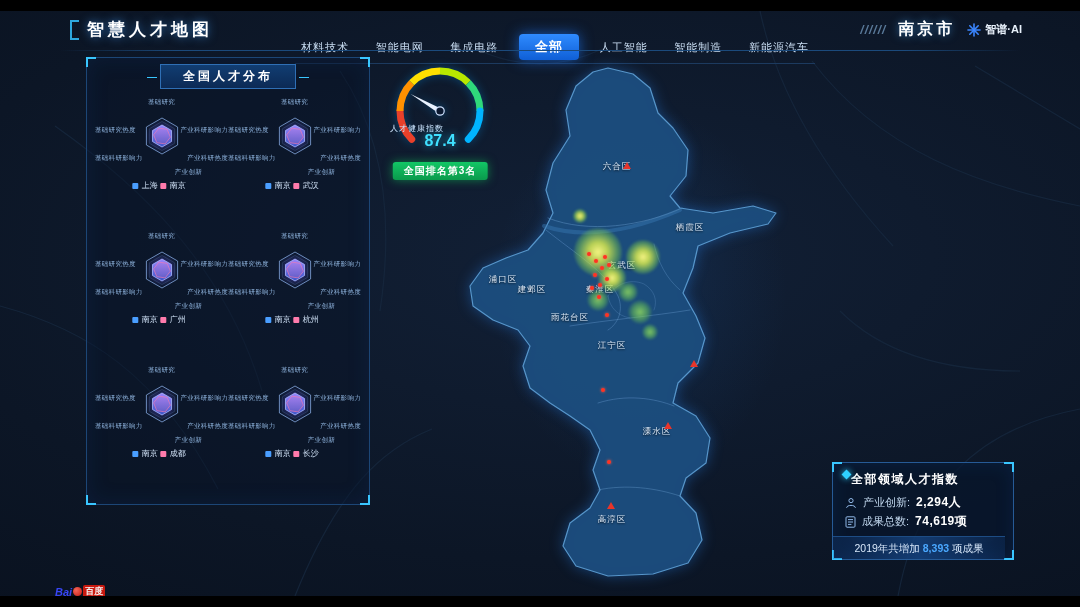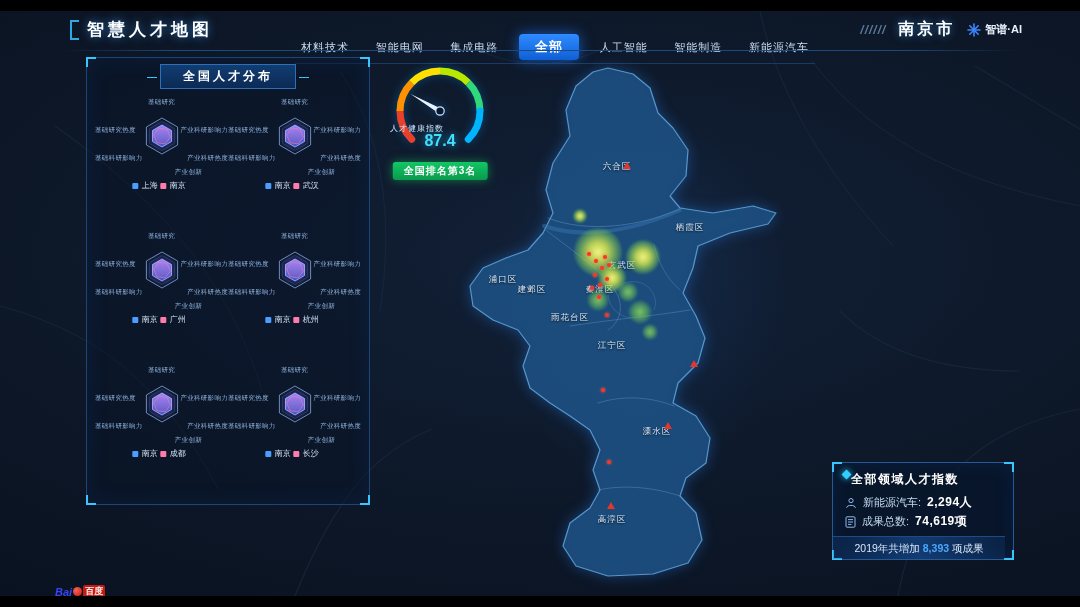--- a/index.html
+++ b/index.html
@@ -384,21 +384,21 @@
       <span class="stats-title">全部领域人才指数</span>
     </div>
     <div class="stats-rows">
         <div class="stat-row">
           <span class="stat-ic">
             <svg width="12" height="12" viewBox="0 0 12 12" fill="none" stroke="#8fb7e6" stroke-width="1">
               <circle cx="6" cy="3.6" r="2.1"></circle>
               <path d="M1.6 10.8 C1.6 7.6 10.4 7.6 10.4 10.8"></path>
             </svg>
           </span>
-          <span class="stat-lb">新能源汽车:</span>
+          <span class="stat-lb">产业创新:</span>
           <span class="stat-vl">2,294人</span>
         </div>
         <div class="stat-row">
           <span class="stat-ic">
             <svg width="11" height="12" viewBox="0 0 11 12" fill="none" stroke="#8fb7e6" stroke-width="1">
               <rect x="1" y="0.8" width="9" height="10.4" rx="1"></rect>
               <path d="M3 3.6h5M3 6h5M3 8.4h3.4"></path>
             </svg>
           </span>
           <span class="stat-lb">成果总数:</span>

